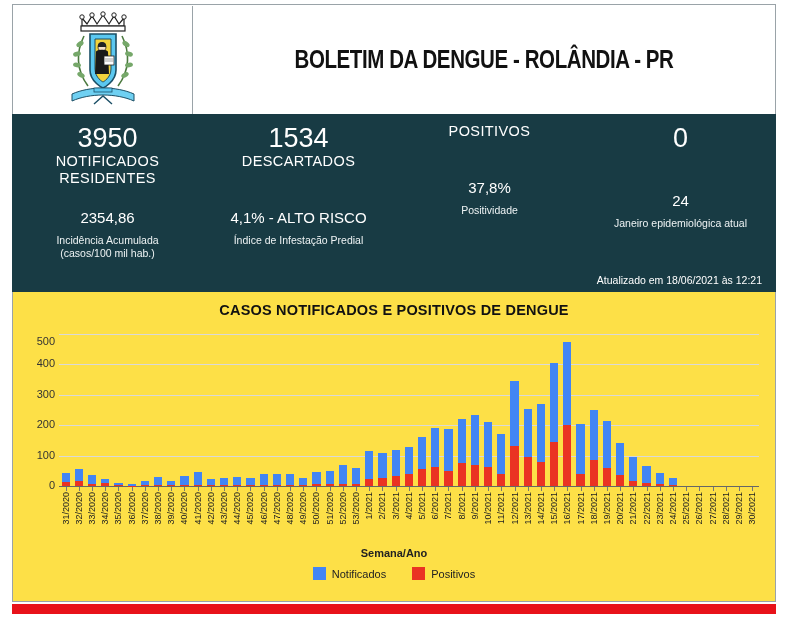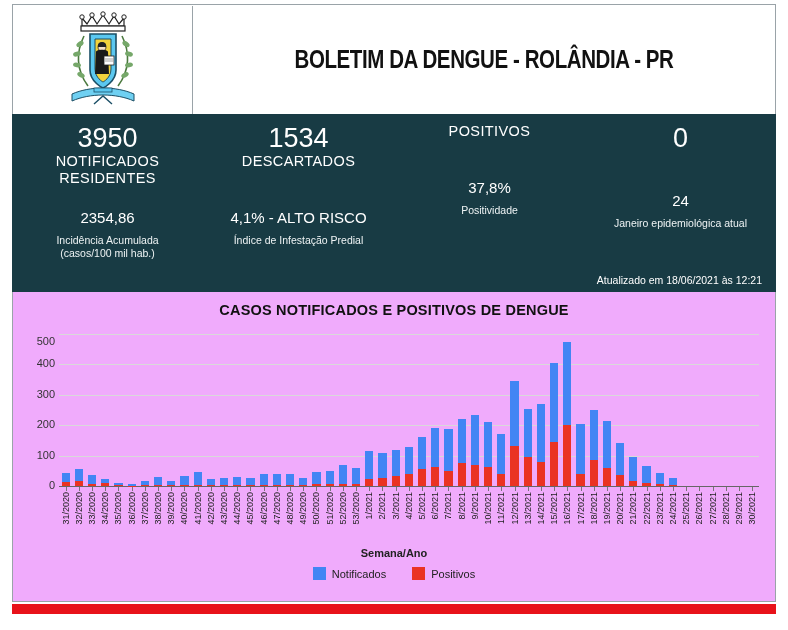--- a/index.html
+++ b/index.html
@@ -33,21 +33,21 @@
   .stat .cap{font-size:14.5px;line-height:17px;letter-spacing:.4px;}
   .stat .mid{font-size:15px;line-height:18px;margin-top:22px;}
   .stat .sub{font-size:10.5px;line-height:13px;margin-top:7px;color:#eef3f4;}
   .updated{
     position:absolute;right:14px;bottom:6px;font-size:10.5px;color:#ffffff;
   }
 
   
   .chart-panel{
     position:absolute;left:12px;top:292px;width:764px;height:310px;
-    background:#f0abfc;border:1px solid #9aa3a8;border-top:none;box-sizing:border-box;padding-left:12px;
+    background:#fde047;border:1px solid #9aa3a8;border-top:none;box-sizing:border-box;padding-left:12px;
   }
   .chart-title{
     position:absolute;left:0;right:0;top:10px;text-align:center;
     font-size:14.5px;font-weight:bold;color:#111;letter-spacing:.2px;
   }
 
   .plot{
     position:absolute;left:46px;top:42px;width:700px;height:152px;
   }
   .gridline{position:absolute;left:0;right:0;height:1px;background:#d9d9d9;}

